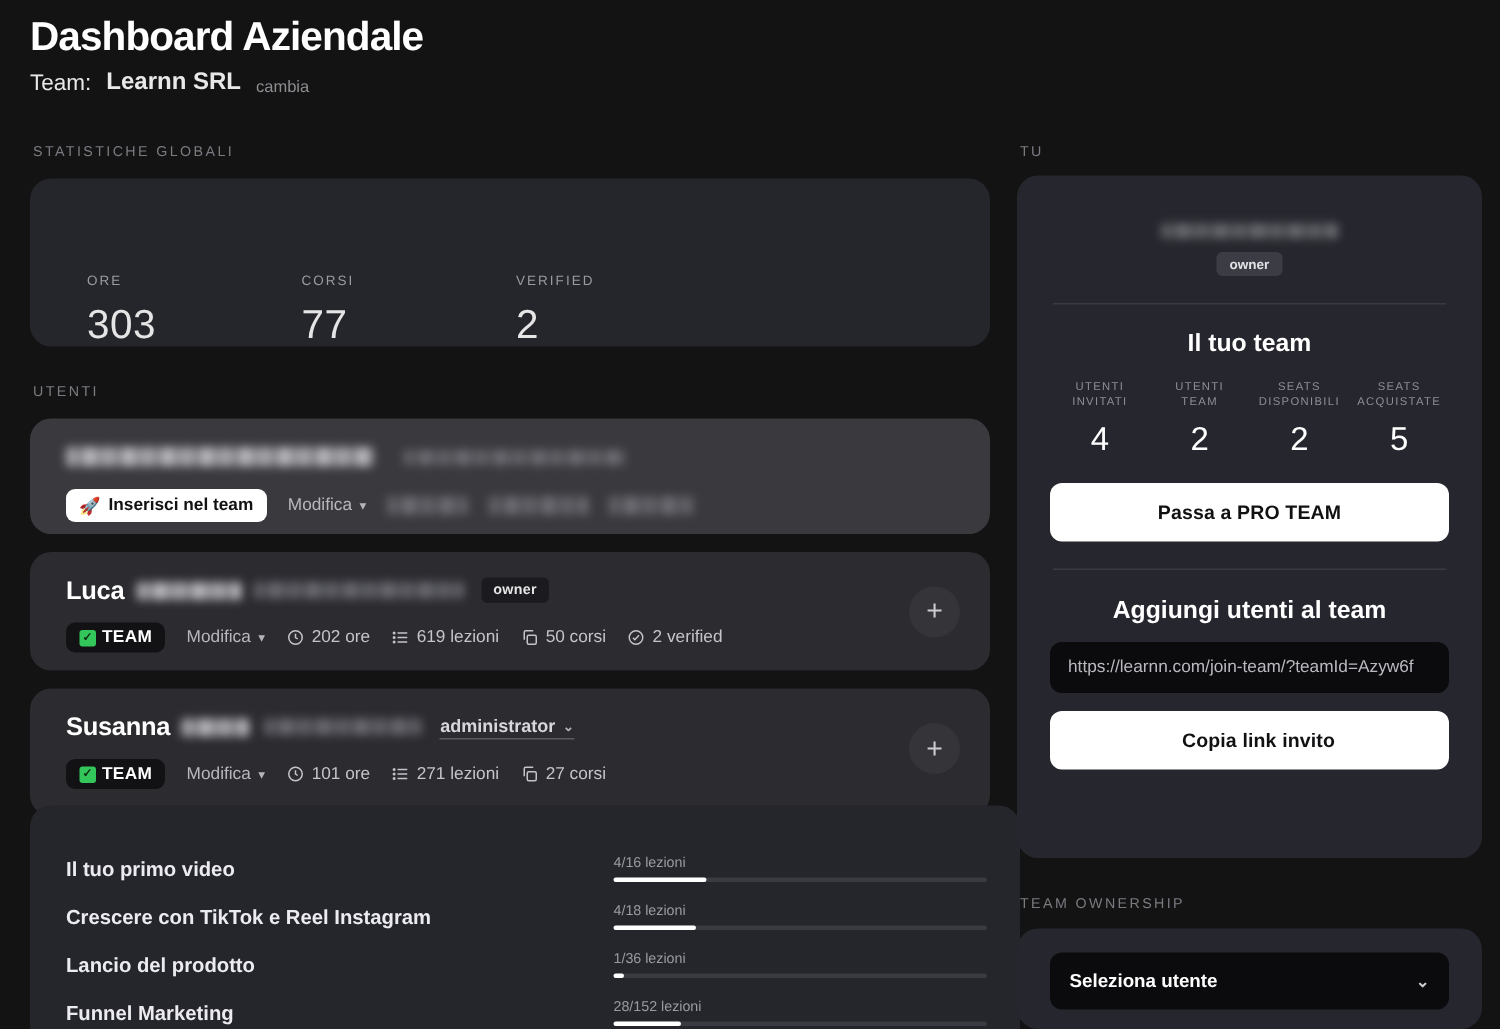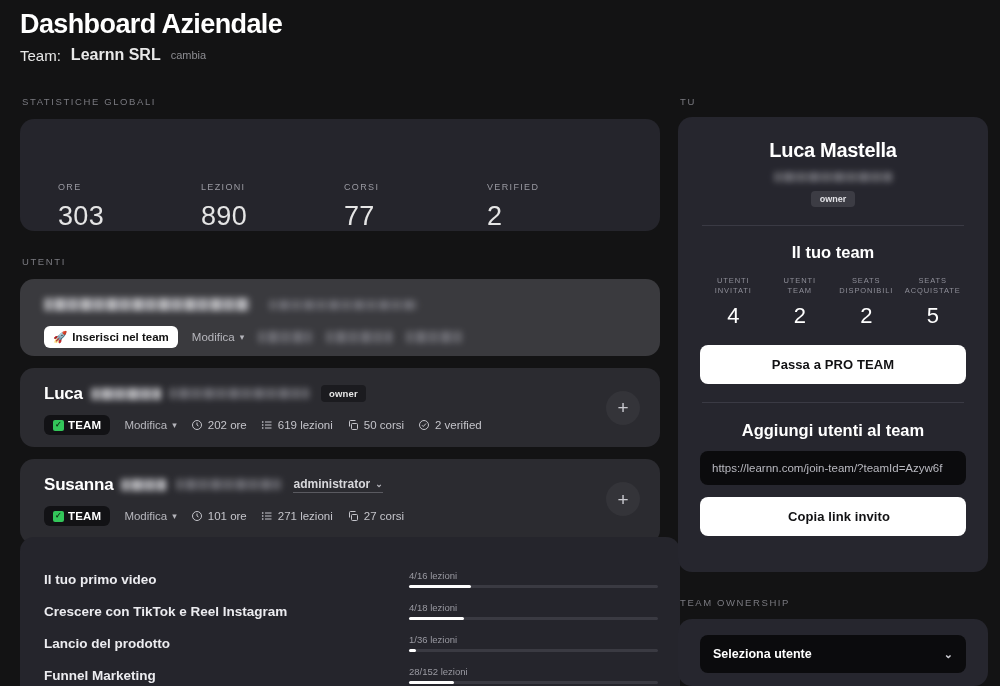--- a/index.html
+++ b/index.html
@@ -12,21 +12,21 @@
   }
   .page { position: relative; width: 1000px; height: 686px; }
 
   
   .header { position: absolute; left: 20px; top: 8px; }
   .page-title {
     font-size: 27px; font-weight: bold; letter-spacing: -0.6px;
     color: #ffffff; line-height: 1.2;
   }
   .team-line {
-    margin-top: 6px; display: flex; align-items: center; gap: 10px;
+    margin-top: 6px; display: flex; align-items: flex-end; gap: 10px;
     font-size: 15px; color: #e8e8e8;
   }
   .team-line .tl-label { font-weight: normal; }
   .team-line .tl-name { font-weight: bold; font-size: 16px; }
   .team-line .tl-change {
     font-size: 11px; color: #8d8d92; cursor: pointer;
   }
 
   
   .section-caption {
@@ -197,24 +197,20 @@
 
   <div class="section-caption" style="left:22px;top:96px;">STATISTICHE GLOBALI</div>
   <div class="section-caption" style="left:22px;top:256px;">UTENTI</div>
   <div class="section-caption" style="left:680px;top:96px;">TU</div>
   <div class="section-caption" style="left:680px;top:597px;">TEAM OWNERSHIP</div>
 
   <div class="stats-card">
     <div class="stat-cell">
       <div class="stat-label">ORE</div>
       <div class="stat-value">303</div>
-    </div>
-    <div class="stat-cell">
-      <div class="stat-label">LEZIONI</div>
-      <div class="stat-value">890</div>
     </div>
     <div class="stat-cell">
       <div class="stat-label">CORSI</div>
       <div class="stat-value">77</div>
     </div>
     <div class="stat-cell">
       <div class="stat-label">VERIFIED</div>
       <div class="stat-value">2</div>
     </div>
   </div>
@@ -392,21 +388,20 @@
       <div class="course-prog">
         <div class="prog-label">28/152 lezioni</div>
         <div class="prog-track">
             <div class="prog-fill" style="width: 18%;"></div>
           </div>
       </div>
     </div>
   </div>
 
   <div class="side-card you">
-    <div class="you-name">Luca Mastella</div>
     <div class="you-email-wrap">
         <span class="blur dim" style="width:118px;height:10px;"></span>
       </div>
     <div class="you-role-wrap">
         <span class="you-role">owner</span>
       </div>
     <div class="divider"></div>
 
     <div class="team-title">Il tuo team</div>
     <div class="team-stats">

